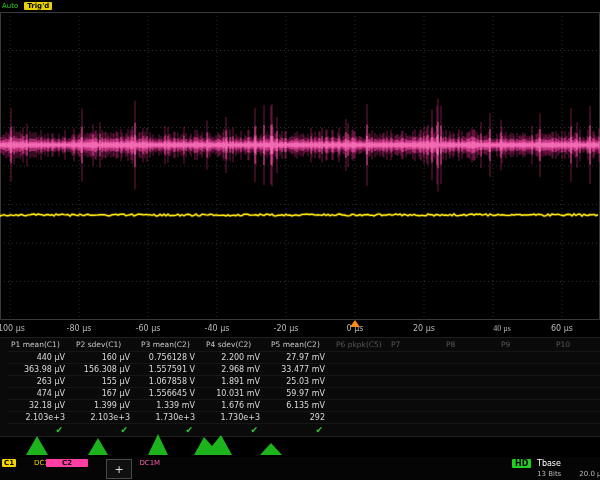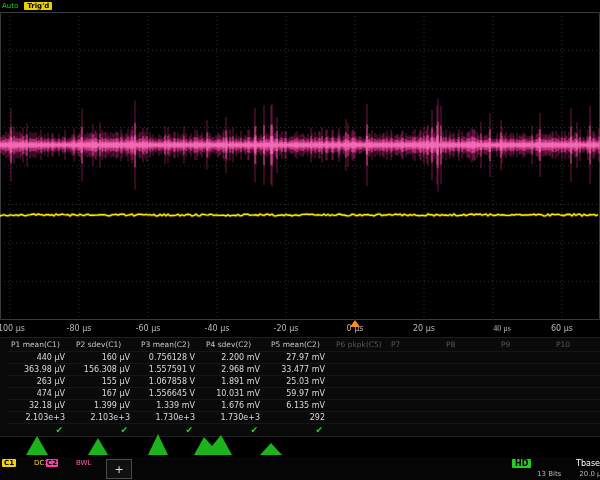--- a/index.html
+++ b/index.html
@@ -29,26 +29,26 @@
   #hist{position:absolute;top:428px;left:0;}
 
   #bottom{position:absolute;top:457px;left:0;width:600px;height:23px;background:#050505;}
   .descbox{position:absolute;display:flex;flex-direction:column;font-size:8px;}
   .row{display:flex;align-items:center;gap:18px;}
   #c1box{left:2px;top:2px;}
   .c1chip{background:#f5d500;color:#000;font-size:7px;padding:0 2px;}
   .c1text{color:#f5d500;font-size:7px;white-space:nowrap;}
   .scale{margin-top:16px;font-size:8px;}
   #c2box{left:46px;top:2px;}
-  .c2chip{background:#ff3fa4;color:#000;font-size:7px;padding:0 1px;}
+  .c2chip{background:#ff3fa4;color:#000;font-size:7px;padding:0 16px;}
   .c2text{color:#ff5fb0;font-size:7px;white-space:nowrap;}
   #addbox{position:absolute;left:106px;top:2px;width:24px;height:18px;border:1px solid #4a4a4a;color:#ddd;display:flex;align-items:center;justify-content:center;font-size:11px;background:#101010;}
   #hdchip{position:absolute;left:512px;top:2px;background:#21cf21;color:#000;font-size:8px;font-weight:bold;}
   #tbasebox{left:537px;top:2px;width:63px;overflow:hidden;color:#fff;}
-  .tb-title{font-size:8px;text-align:right;}
+  .tb-title{font-size:8px;}
   .tb-row{margin-top:2px;color:#b9b9b9;font-size:7px;}
   .tb-row span{white-space:nowrap;}
 </style>
 </head>
 <body>
 
 <div id="scope">
 
   <div id="status">
     <span class="green-text">Auto</span>

